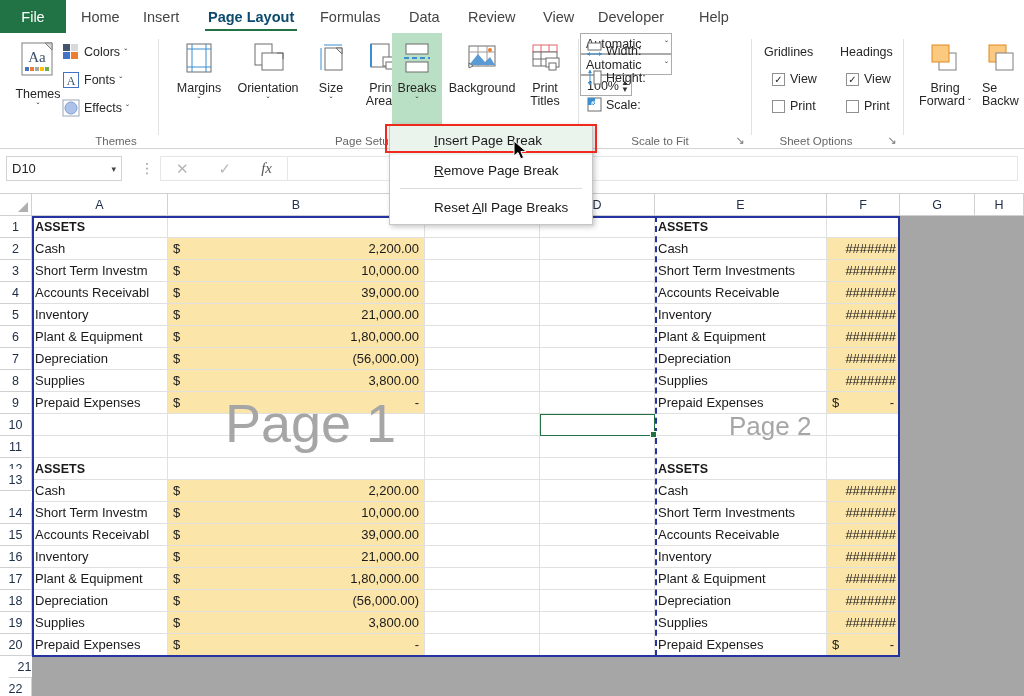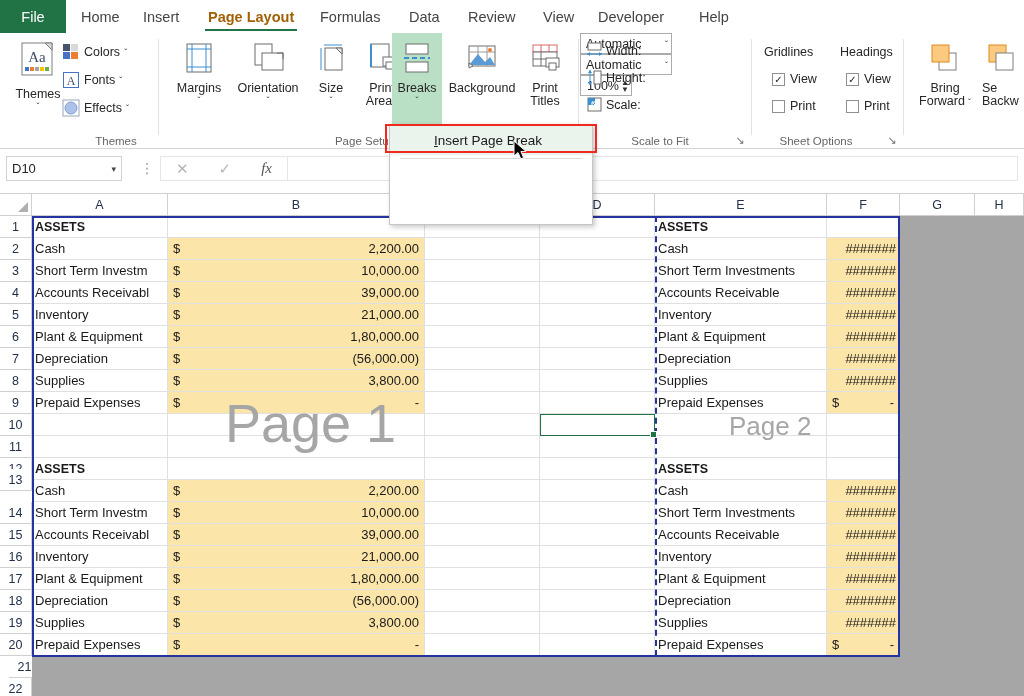--- a/index.html
+++ b/index.html
@@ -24,21 +24,21 @@
     background: #217346; color: #ffffff;
     font-size: 14.5px; display: flex; align-items: center; justify-content: center;
     cursor: pointer;
   }
   .tab {
     position: absolute; top: 0; height: 33px;
     display: flex; align-items: center; justify-content: center;
     font-size: 14.5px; color: #444444; padding: 0 9px; cursor: pointer;
     white-space: nowrap;
   }
-  .tab.active { color: #a16207; font-weight: bold; }
+  .tab.active { color: #0c4a6e; font-weight: bold; }
   .tab.active::after {
     content: ""; position: absolute; left: 6px; right: 6px; bottom: 2px;
     height: 2.5px; background: #217346;
   }
 
   
   .ribbon {
     position: absolute; top: 33px; left: 0; width: 1024px; height: 116px;
     background: #ffffff; border-bottom: 1px solid #d4d4d4;
   }
@@ -815,21 +815,27 @@
       <div class="pb-border" style="left:898px; top:22px; width:2px; height:440px;"></div>
       <div class="pb-border" style="left:32px; top:461px; width:868px; height:2px;"></div>
       <div class="pb-dash-v" style="left:655px; top:22px; height:440px;"></div>
       <div class="selcell" style="left:540px; top:220px; width:115px; height:22px;"></div>
     </div>
 
   <div class="menu">
     <div class="menu-item hl">
       <span><span class="u">I</span>nsert Page Break</span>
     </div>
+    <div class="menu-item">
+      <span><span class="u">R</span>emove Page Break</span>
+    </div>
     <div class="menu-divider"></div>
+    <div class="menu-item">
+      <span>Reset <span class="u">A</span>ll Page Breaks</span>
+    </div>
   </div>
   <div class="menu-hl-box"></div>
 
   <svg class="cursor-arrow" width="16" height="22" viewBox="0 0 16 22">
     <path d="M1 1 L1 16 L5 12.5 L7.8 18.8 L10.6 17.6 L7.9 11.5 L13 11.3 Z" fill="#000" stroke="#fff" stroke-width="1"></path>
   </svg>
 
 </div>
 
 </body></html>

